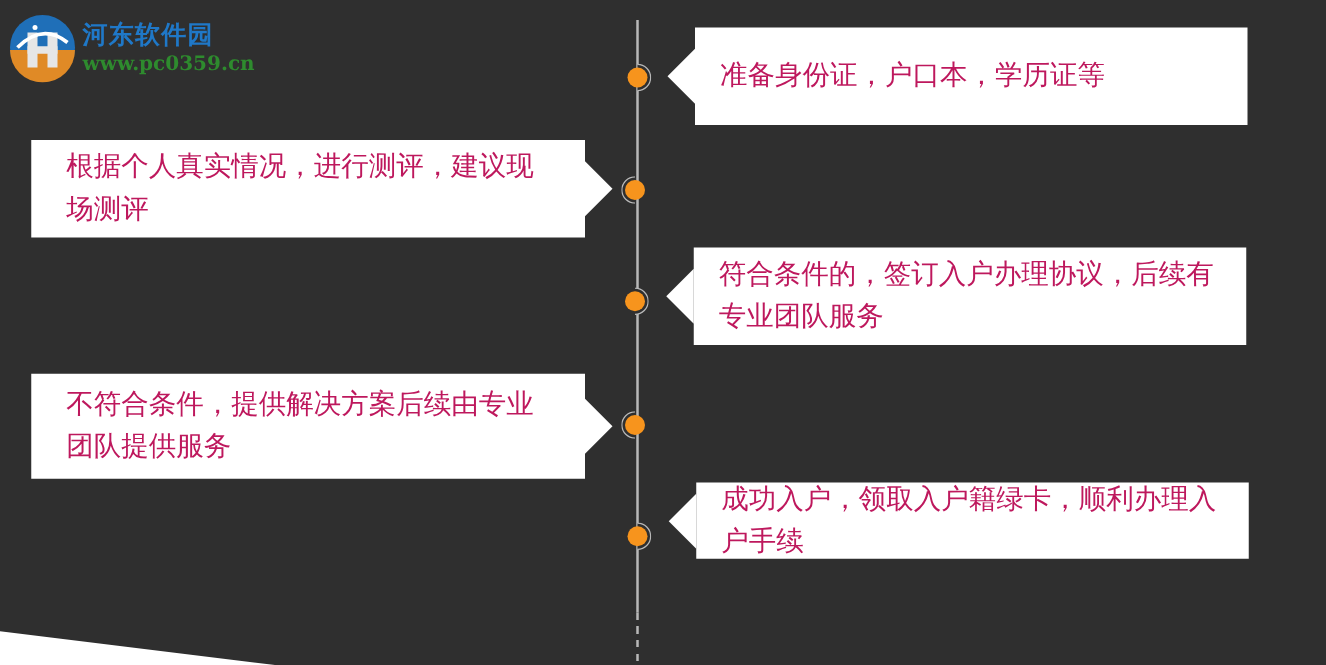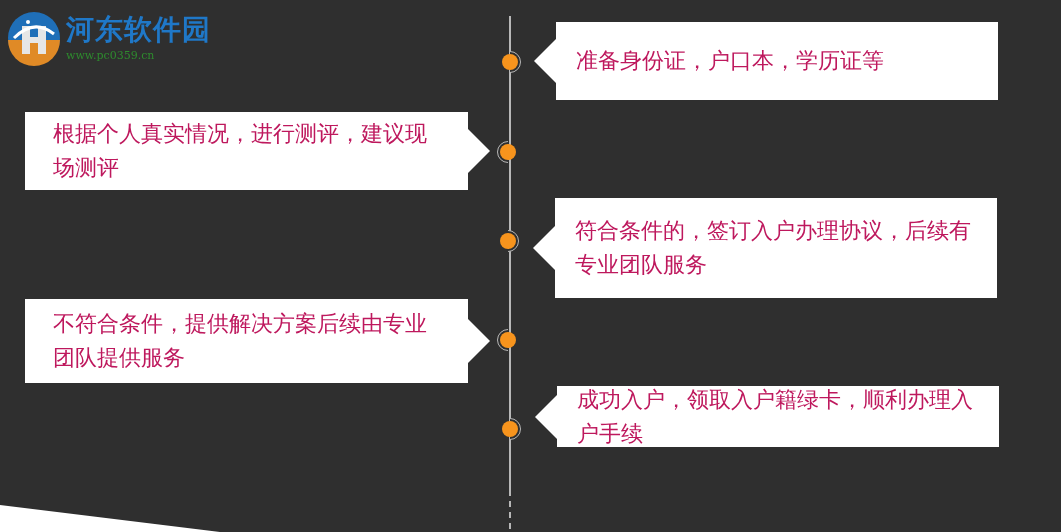--- a/index.html
+++ b/index.html
@@ -37,28 +37,28 @@
     }
     .wm-text {
       display: flex;
       flex-direction: column;
       line-height: 1;
     }
     .wm-title {
       color: #1f78c8;
       font-family: "DejaVu Serif", "Liberation Serif", serif;
       font-weight: bold;
-      font-size: 28px;
+      font-size: 20px;
       letter-spacing: 1px;
     }
     .wm-url {
       color: #2e8b2e;
       font-family: "DejaVu Serif", "Liberation Serif", serif;
-      font-weight: normal;
-      font-size: 11px;
+      font-weight: bold;
+      font-size: 16px;
       margin-top: 6px;
     }
     .timeline-line {
       position: absolute;
       left: 509px;
       top: 16px;
       width: 2px;
       height: 474px;
       background: #b8b8b8;
     }
@@ -174,21 +174,21 @@
   <div class="dot"></div>
 </div>
 <div class="card left" style="left:25px; top:112px; width:443px; height:78px; padding-left:28px; padding-right:20px;">
   <div class="text">根据个人真实情况，进行测评，建议现场测评</div>
 </div>
 
 <div class="node right-arc" style="left:497px; top:230px;">
   <div class="arc"></div>
   <div class="dot"></div>
 </div>
-<div class="card right" style="left:555px; top:198px; width:442px; height:100px;">
+<div class="card right" style="left:555px; top:198px; width:442px; height:78px;">
   <div class="text">符合条件的，签订入户办理协议，后续有专业团队服务</div>
 </div>
 
 <div class="node left-arc" style="left:497px; top:329px;">
   <div class="arc"></div>
   <div class="dot"></div>
 </div>
 <div class="card left" style="left:25px; top:299px; width:443px; height:84px; padding-left:28px; padding-right:20px;">
   <div class="text">不符合条件，提供解决方案后续由专业团队提供服务</div>
 </div>

